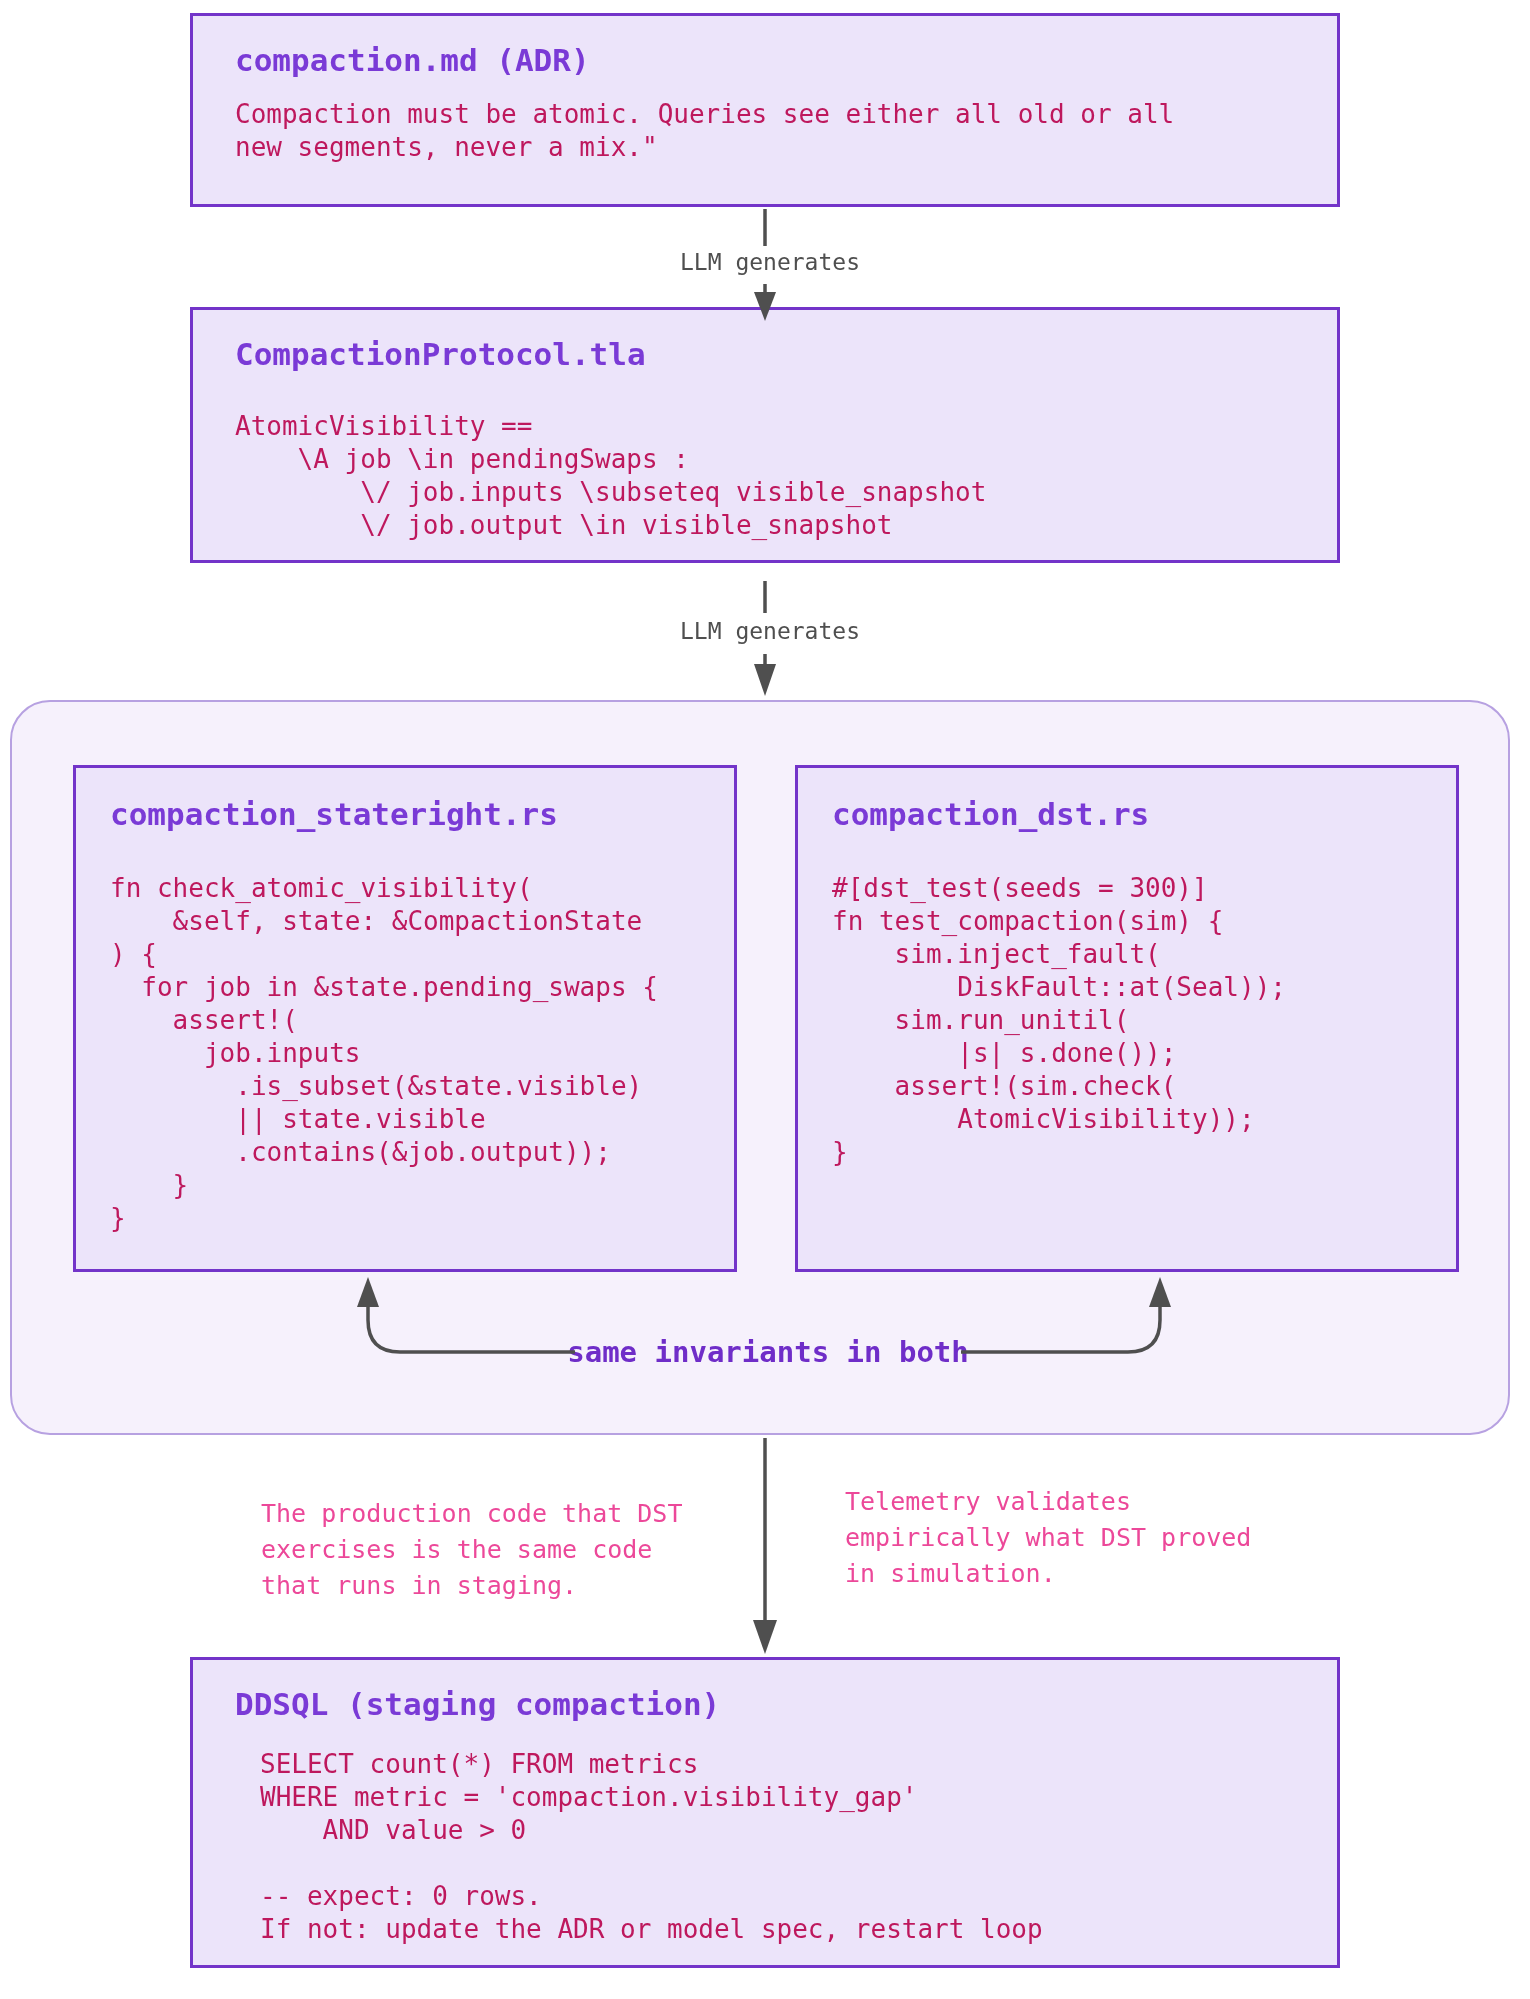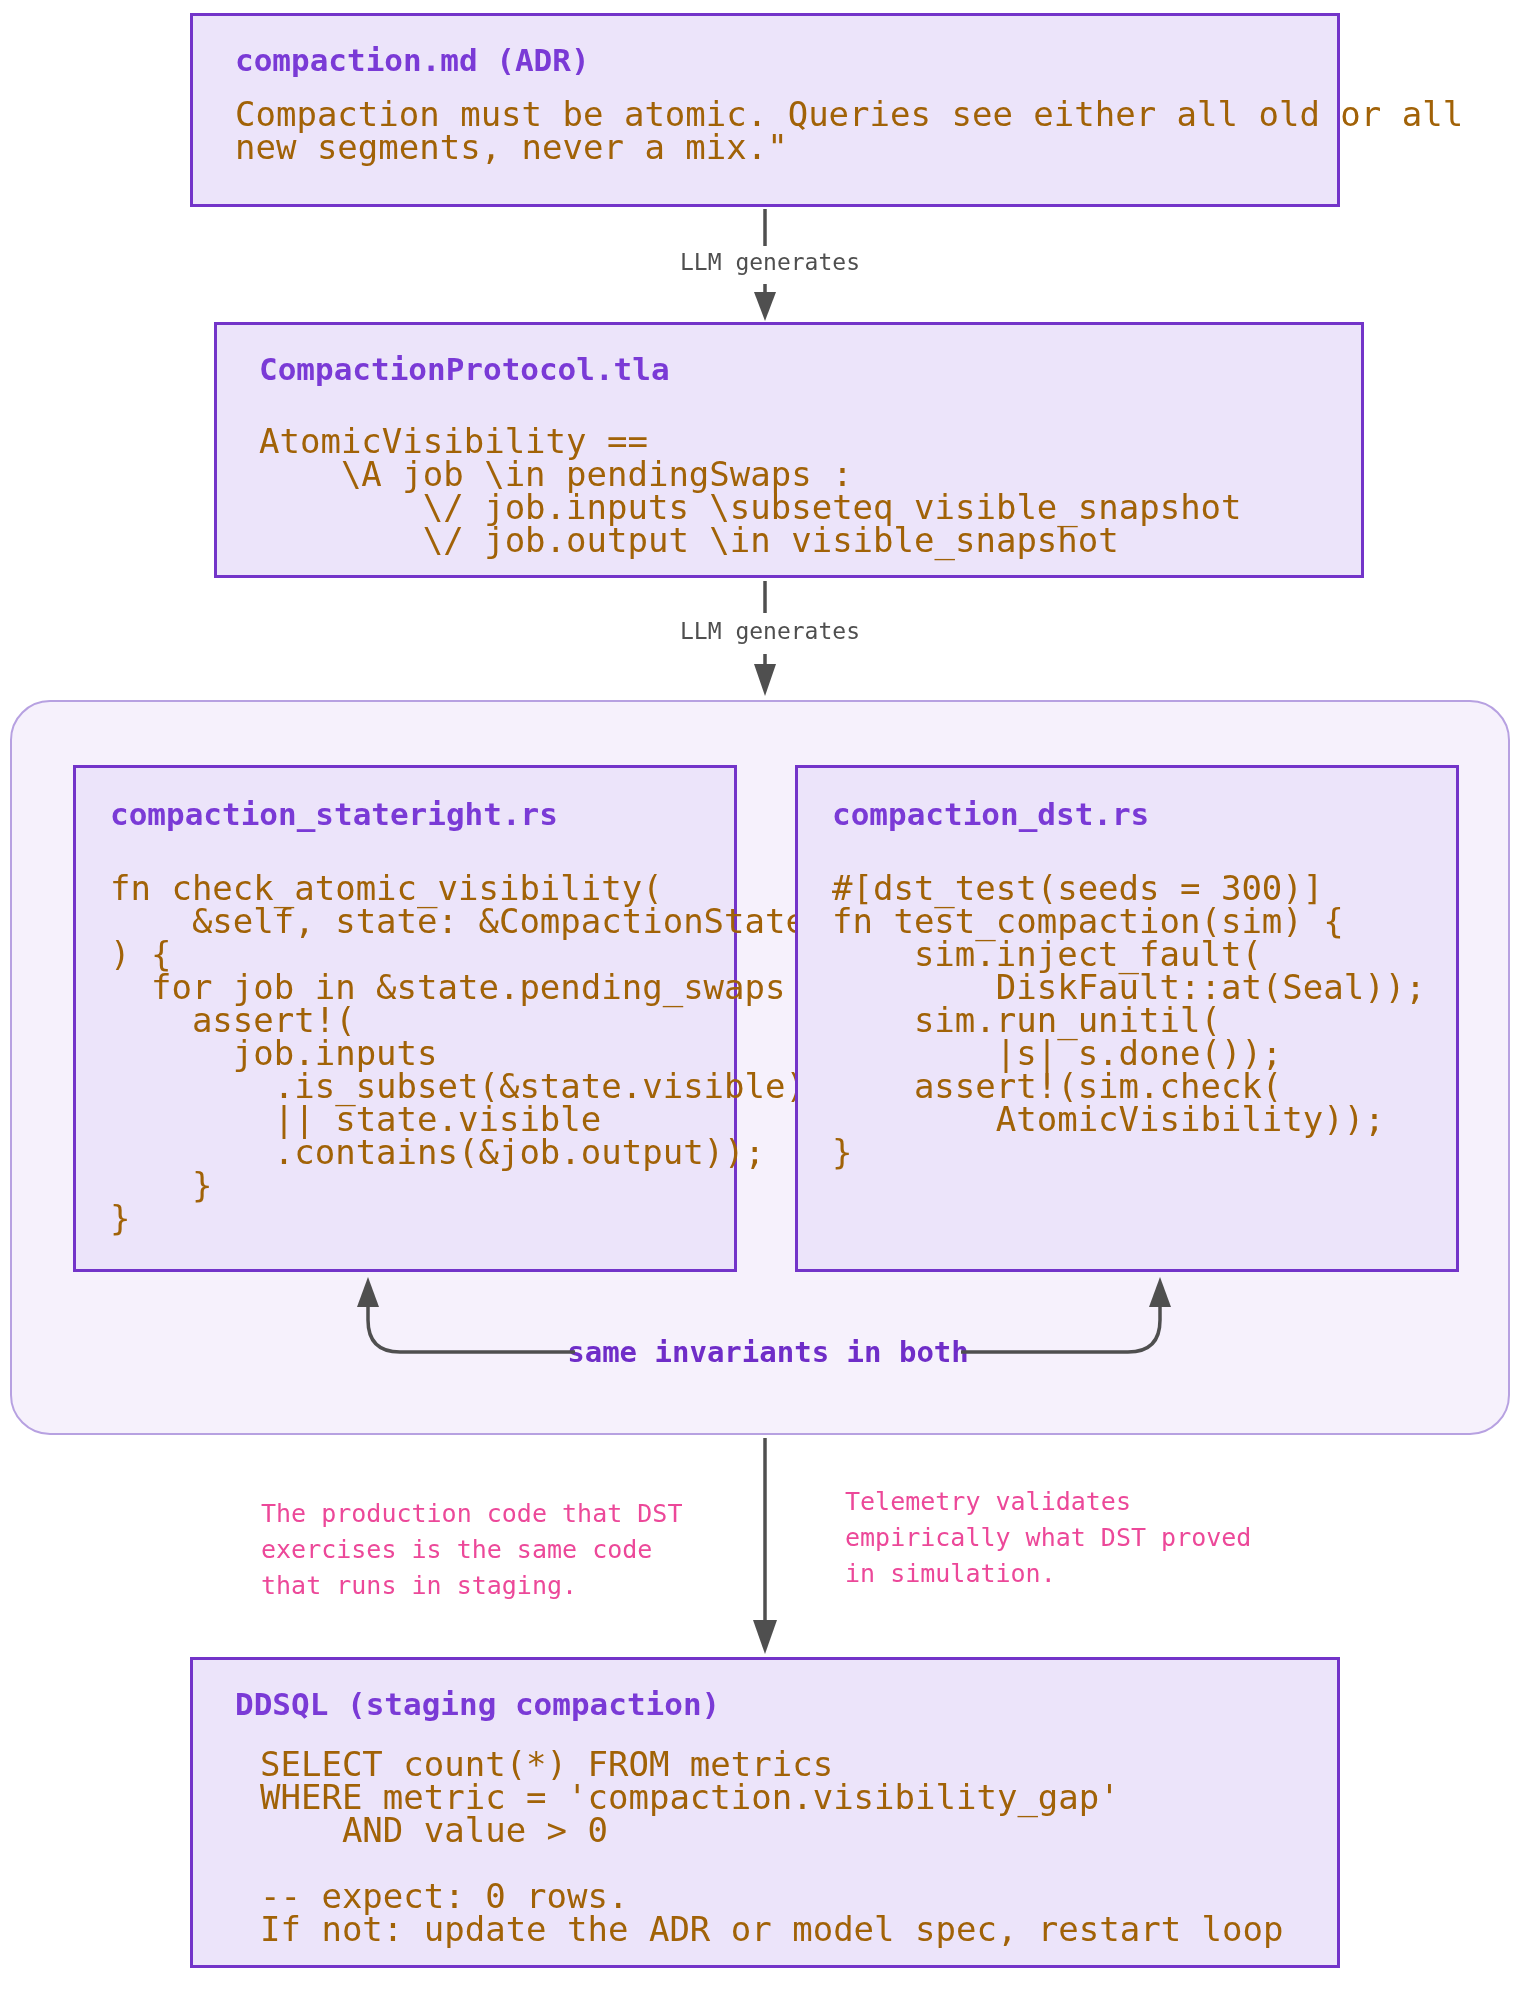--- a/index.html
+++ b/index.html
@@ -12,22 +12,22 @@
     position:absolute; box-sizing:border-box;
     background:#ece4fa; border:3px solid #7334c9;
   }
   .box-title {
     position:absolute; left:42px; top:26px;
     font-size:31px; font-weight:bold; color:#7a3ad6; white-space:pre;
   }
   .inner .box-title { left:34px; top:28px; }
   .code {
     position:absolute; left:42px; top:96px; margin:0;
-    font-family:inherit; font-size:34px; line-height:33px;
-    color:#a16207; white-space:pre;
+    font-family:inherit; font-size:26px; line-height:33px;
+    color:#be185d; white-space:pre;
   }
   .inner .code { left:34px; top:104px; }
   .container-box {
     position:absolute; box-sizing:border-box;
     background:#f6f1fc; border:2.5px solid #b7a1e1; border-radius:40px;
   }
   .flow-label {
     position:absolute; transform:translateX(-50%);
     font-size:23px; color:#4f4f4f; white-space:pre;
   }
@@ -47,21 +47,21 @@
 <div id="canvas">
 
   <div class="box" style="left:190px; top:13px; width:1150px; height:194px;">
     <div class="box-title">compaction.md (ADR)</div>
     <pre class="code" style="top:82px;">Compaction must be atomic. Queries see either all old or all
 new segments, never a mix."</pre>
   </div>
 
   <div class="flow-label" style="left:770px; top:249px;">LLM generates</div>
 
-  <div class="box" style="left:190px; top:322px; width:1150px; height:256px;margin-left:24px;">
+  <div class="box" style="left:190px; top:307px; width:1150px; height:256px;">
     <div class="box-title">CompactionProtocol.tla</div>
     <pre class="code" style="top:100px;">AtomicVisibility ==
     \A job \in pendingSwaps :
         \/ job.inputs \subseteq visible_snapshot
         \/ job.output \in visible_snapshot</pre>
   </div>
 
   <div class="flow-label" style="left:770px; top:618px;">LLM generates</div>
 
   <div class="container-box" style="left:10px; top:700px; width:1500px; height:735px;"></div>

